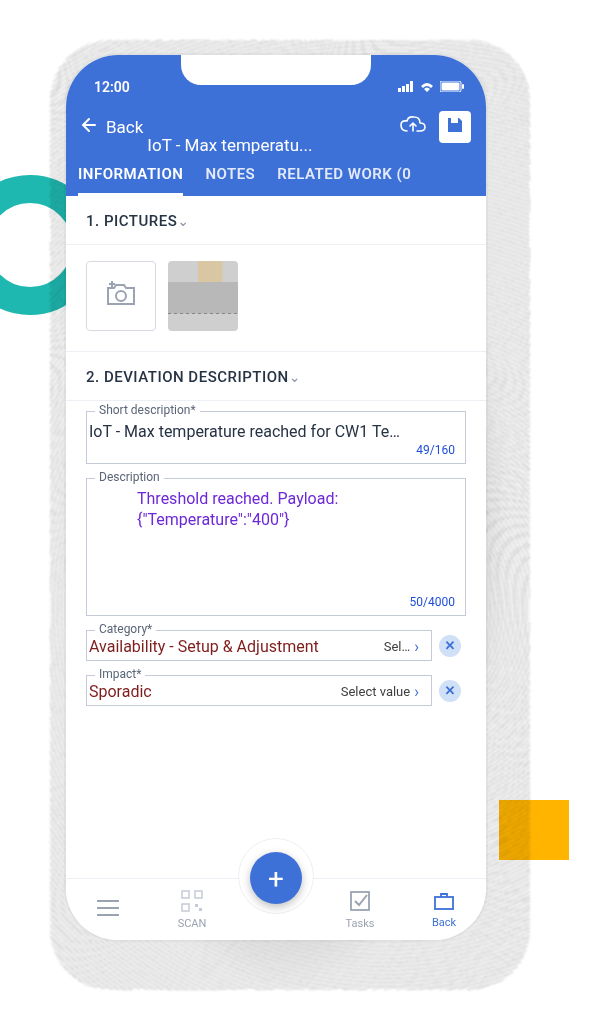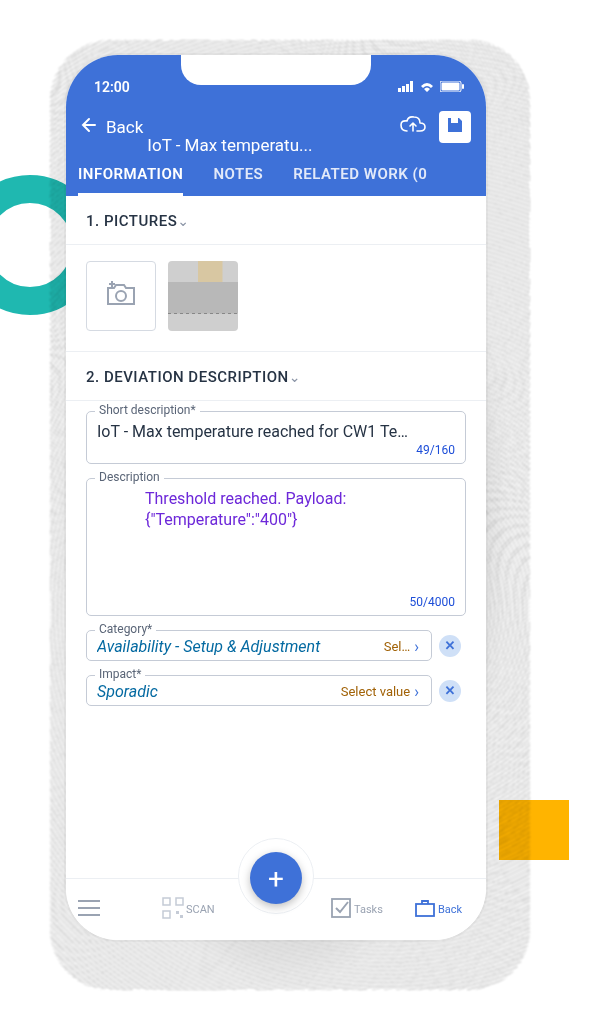--- a/index.html
+++ b/index.html
@@ -90,21 +90,21 @@
     align-items: center;
     gap: 4px;
     height: 40px;
   }
   .back-btn { display: flex; align-items: center; font-size: 17px; gap: 10px; }
   .title { font-size: 17px; font-weight: 400; flex: 1; white-space: nowrap; overflow: hidden; margin-top: 36px; }
   .hdr-icon { width: 38px; height: 38px; display:flex; align-items:center; justify-content:center; border-radius:6px;}
   .save-icon-bg { background: #fff; width: 32px; height:32px; border-radius:4px; display:flex; align-items:center; justify-content:center;}
   .tabs {
     display: flex;
-    gap: 30px;
+    gap: 22px;
     margin-top: 8px;
     font-size: 15px;
     font-weight: 600;
     letter-spacing: .5px;
     overflow: hidden;
   }
   .tab { padding: 10px 0; white-space: nowrap; opacity:.85;}
   .tab.active { border-bottom: 3px solid #fff; opacity:1;}
 
   
@@ -124,49 +124,49 @@
   .thumb { width:70px; height:70px; border-radius:4px; overflow:hidden; background:#cfcfcf; position:relative;}
   .thumb::after{content:''; position:absolute; inset:0;
     background:
       linear-gradient(#b8b8b8,#b8b8b8) 0 55%/100% 45% no-repeat,
       linear-gradient(#d8c7a2,#d8c7a2) 65% 0/35% 55% no-repeat,
       repeating-linear-gradient(90deg,#555 0 3px,#ccc 3px 6px) 0 60%/100% 40% no-repeat;
   }
 
   .field-group{ padding: 10px 20px 4px 20px; }
   .field {
-    border:1px solid #c5cbd6; border-radius:5px; margin-bottom: 14px;
-    position: relative; padding: 6px 10px 4px 10px;
+    border:1px solid #c5cbd6; border-radius:0; margin-bottom: 14px;
+    position: relative; padding: 6px 10px 4px 2px;
   }
   .field-label {
     position:absolute; top:-9px; left:8px; background:#fff; padding:0 4px;
     font-size:12px; color:#5a6577;
   }
   .field-value { font-size:16px; color:#263344; padding:4px 0 2px 0; white-space:nowrap; overflow:hidden;}
   .field-textarea { font-size:16px; color:#6d28d9; padding:4px 0 2px 0; min-height: 110px; line-height:1.3;margin-left:48px;}
   .counter { text-align:right; font-size:12px; color:#1d4ed8; padding-bottom:2px;}
   .select-row { display:flex; align-items:center; }
-  .select-val { flex:1; font-size:16px; color:#0369a1; white-space:nowrap; overflow:hidden;font-style:italic;}
-  .select-hint { font-size:13px; color:#a16207; margin-right:4px; white-space:nowrap;}
+  .select-val { flex:1; font-size:16px; color:#7f1d1d; white-space:nowrap; overflow:hidden;}
+  .select-hint { font-size:13px; color:#404040; margin-right:4px; white-space:nowrap;}
   .sel-chev{ color:#3e71d8; font-size:16px; margin-right:2px;}
   .clear-btn{
     position:absolute; right:-30px; top:50%; transform:translateY(-50%);
     width:22px; height:22px; border-radius:50%; background:#cfe0f7; color:#3e71d8;
     display:flex; align-items:center; justify-content:center; font-size:13px; font-weight:bold;
   }
   .field.has-clear{ margin-right: 34px;}
 
   
   .botnav {
     position:absolute; bottom:0; left:0; right:0; height:62px;
     background:#fff; border-top:1px solid #eceff3;
     display:flex; align-items:center; justify-content:space-around;
     color:#9aa3b2; font-size:11px;
   }
-  .nav-item{ display:flex; align-items:center; gap:2px; width:60px;}
+  .nav-item{ display:flex; flex-direction:column; align-items:center; gap:2px; width:60px;}
   .nav-item.active{ color:#3e71d8;}
   .fab {
     position:absolute; bottom:36px; left:50%; transform:translateX(-50%);
     width:52px; height:52px; border-radius:50%; background:#3e71d8;
     display:flex; align-items:center; justify-content:center; color:#fff; font-size:28px;
     box-shadow: 0 3px 8px rgba(0,0,0,.25);
     z-index:30;
   }
   .fab-halo{
     position:absolute; bottom:26px; left:50%; transform:translateX(-50%);

